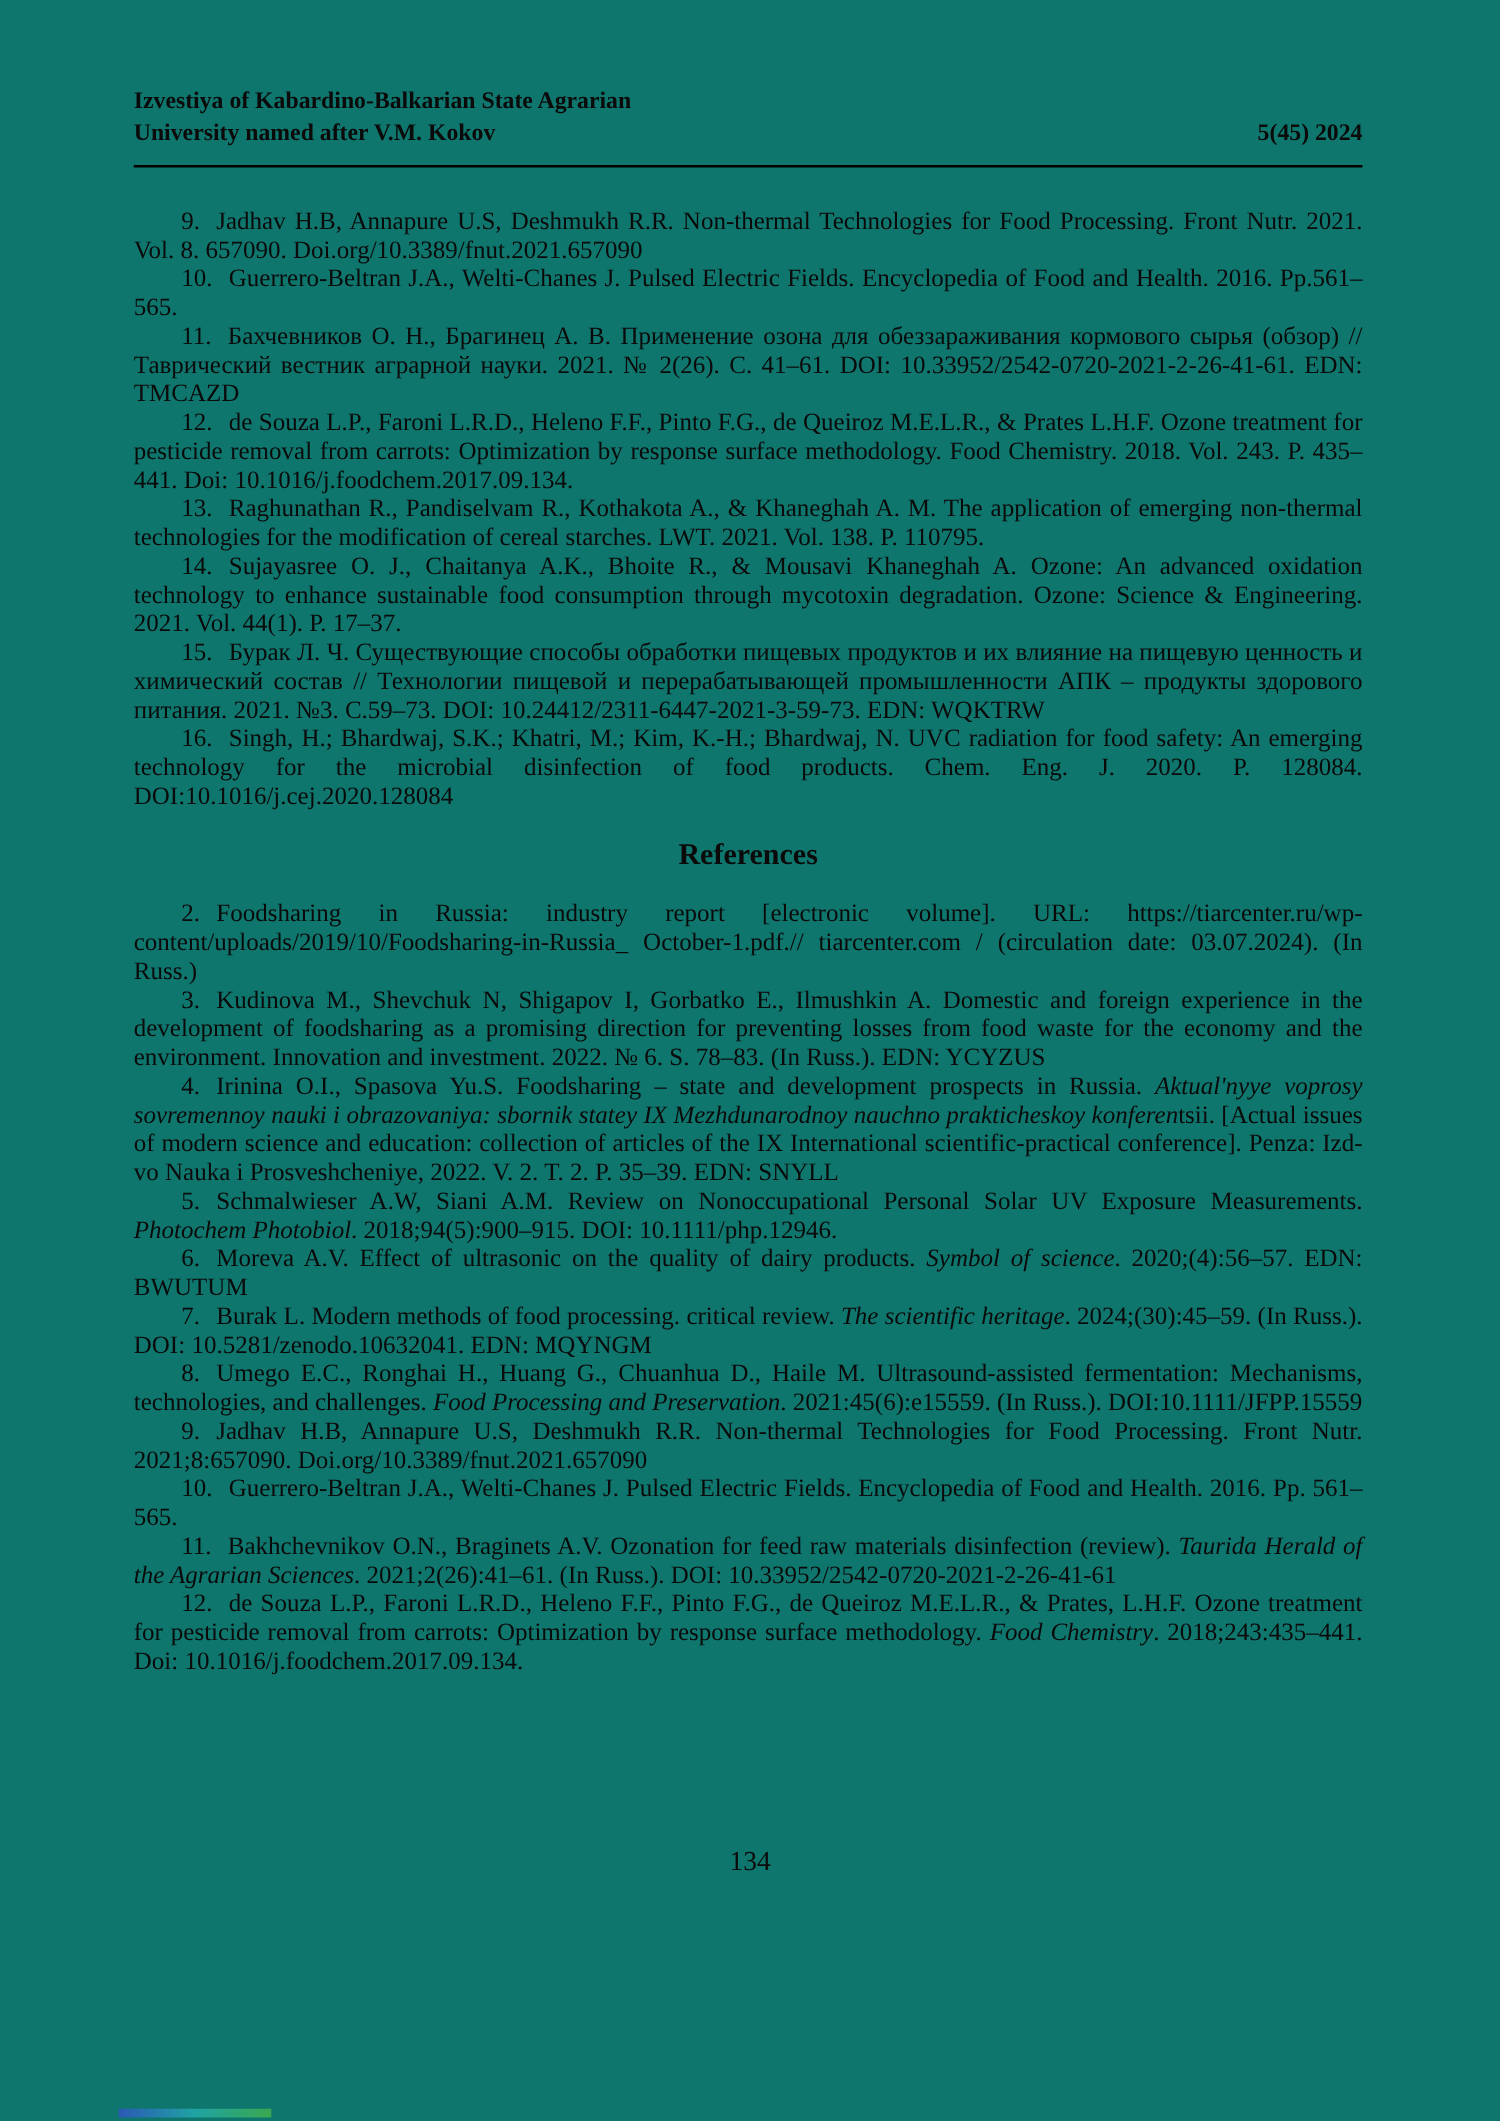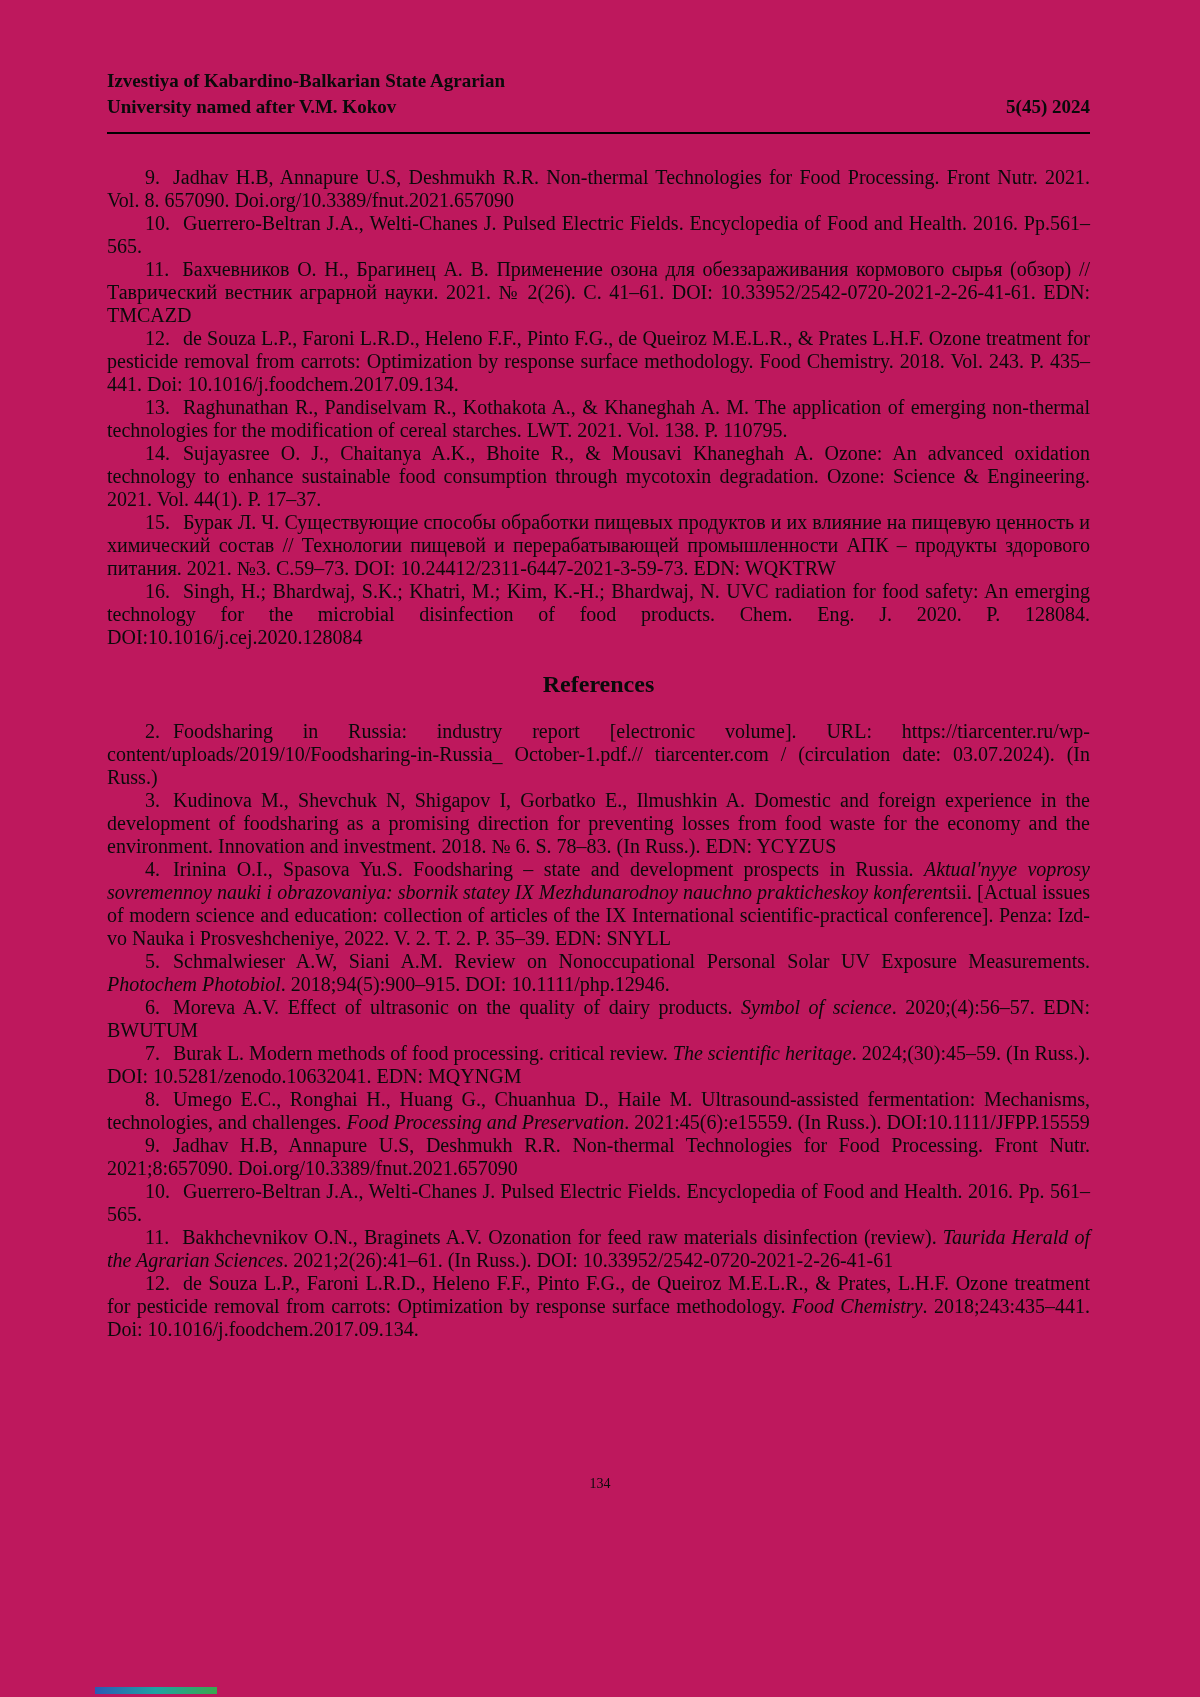--- a/index.html
+++ b/index.html
@@ -1,21 +1,21 @@
 <!DOCTYPE html>
 <html><head>
 <meta charset="utf-8">
 <style>
   html, body { margin: 0; padding: 0; background: #ffffff; }
   .page {
     position: relative;
     width: 1200px;
     height: 1697px;
     margin: 0 auto;
-    background: #be185d;
+    background: #0f766e;
     box-sizing: border-box;
     padding: 68px 110px 0 107px;
     font-family: "Liberation Serif", "DejaVu Serif", serif;
     color: #0a0a0a;
   }
   .journal-header { font-weight: bold; font-size: 19px; line-height: 26px; }
   .journal-header .line2 { display: flex; justify-content: space-between; align-items: flex-start; }
   .header-rule {
     border: 0;
     border-top: 2px solid #000;
@@ -38,21 +38,21 @@
     text-align: center;
     margin: 24px 0 24px 0;
     text-indent: 0;
   }
   .page-number {
     position: absolute;
     top: 1476px;
     left: 0;
     right: 0;
     text-align: center;
-    font-size: 14px;
+    font-size: 22px;
   }
   .scan-artifact-strip {
     position: absolute;
     left: 95px;
     top: 1687px;
     width: 122px;
     height: 7px;
   }
 </style>
 </head>
@@ -87,21 +87,21 @@
 
   <p class="ref"><span class="ref-num">16.</span><span class="ref-text"><span>Singh, H.; Bhardwaj, S.K.; Khatri, M.; Kim, K.-H.; Bhardwaj, N. UVC radiation for food safety: An emerging technology for the microbial disinfection of food products. Chem. Eng. J. 2020. P. 128084. DOI:10.1016/j.cej.2020.128084</span></span></p>
 </section>
 
     <h2 class="refs-heading">References</h2>
 
     <section>
 
   <p class="ref"><span class="ref-num">2.</span><span class="ref-text"><span>Foodsharing in Russia: industry report [electronic volume]. URL: https://tiarcenter.ru/wp-content/uploads/2019/10/Foodsharing-in-Russia_ October-1.pdf.// tiarcenter.com / (circulation date: 03.07.2024). (In Russ.)</span></span></p>
 
-  <p class="ref"><span class="ref-num">3.</span><span class="ref-text"><span>Kudinova M., Shevchuk N, Shigapov I, Gorbatko E., Ilmushkin A. Domestic and foreign experience in the development of foodsharing as a promising direction for preventing losses from food waste for the economy and the environment. Innovation and investment. 2018. № 6. S. 78–83. (In Russ.). EDN: YCYZUS</span></span></p>
+  <p class="ref"><span class="ref-num">3.</span><span class="ref-text"><span>Kudinova M., Shevchuk N, Shigapov I, Gorbatko E., Ilmushkin A. Domestic and foreign experience in the development of foodsharing as a promising direction for preventing losses from food waste for the economy and the environment. Innovation and investment. 2022. № 6. S. 78–83. (In Russ.). EDN: YCYZUS</span></span></p>
 
   <p class="ref"><span class="ref-num">4.</span><span class="ref-text"><span>Irinina O.I., Spasova Yu.S. Foodsharing – state and development prospects in Russia. </span><span class="it">Aktual'nyye voprosy sovremennoy nauki i obrazovaniya: sbornik statey IX Mezhdunarodnoy nauchno prakticheskoy konferen</span><span>tsii. [Actual issues of modern science and education: collection of articles of the IX International scientific-practical conference]. Penza: Izd-vo Nauka i Prosveshcheniye, 2022. V. 2. T. 2. P. 35–39. EDN: SNYLL</span></span></p>
 
   <p class="ref"><span class="ref-num">5.</span><span class="ref-text"><span>Schmalwieser A.W, Siani A.M. Review on Nonoccupational Personal Solar UV Exposure Measurements. </span><span class="it">Photochem Photobiol</span><span>. 2018;94(5):900–915. DOI: 10.1111/php.12946.</span></span></p>
 
   <p class="ref"><span class="ref-num">6.</span><span class="ref-text"><span>Moreva A.V. Effect of ultrasonic on the quality of dairy products. </span><span class="it">Symbol of science</span><span>. 2020;(4):56–57. EDN: BWUTUM</span></span></p>
 
   <p class="ref"><span class="ref-num">7.</span><span class="ref-text"><span>Burak L. Modern methods of food processing. critical review. </span><span class="it">The scientific heritage</span><span>. 2024;(30):45–59. (In Russ.). DOI: 10.5281/zenodo.10632041. EDN: MQYNGM</span></span></p>
 
   <p class="ref"><span class="ref-num">8.</span><span class="ref-text"><span>Umego E.C., Ronghai H., Huang G., Chuanhua D., Haile M. Ultrasound-assisted fermentation: Mechanisms, technologies, and challenges. </span><span class="it">Food Processing and Preservation</span><span>. 2021:45(6):e15559. (In Russ.). DOI:10.1111/JFPP.15559</span></span></p>

